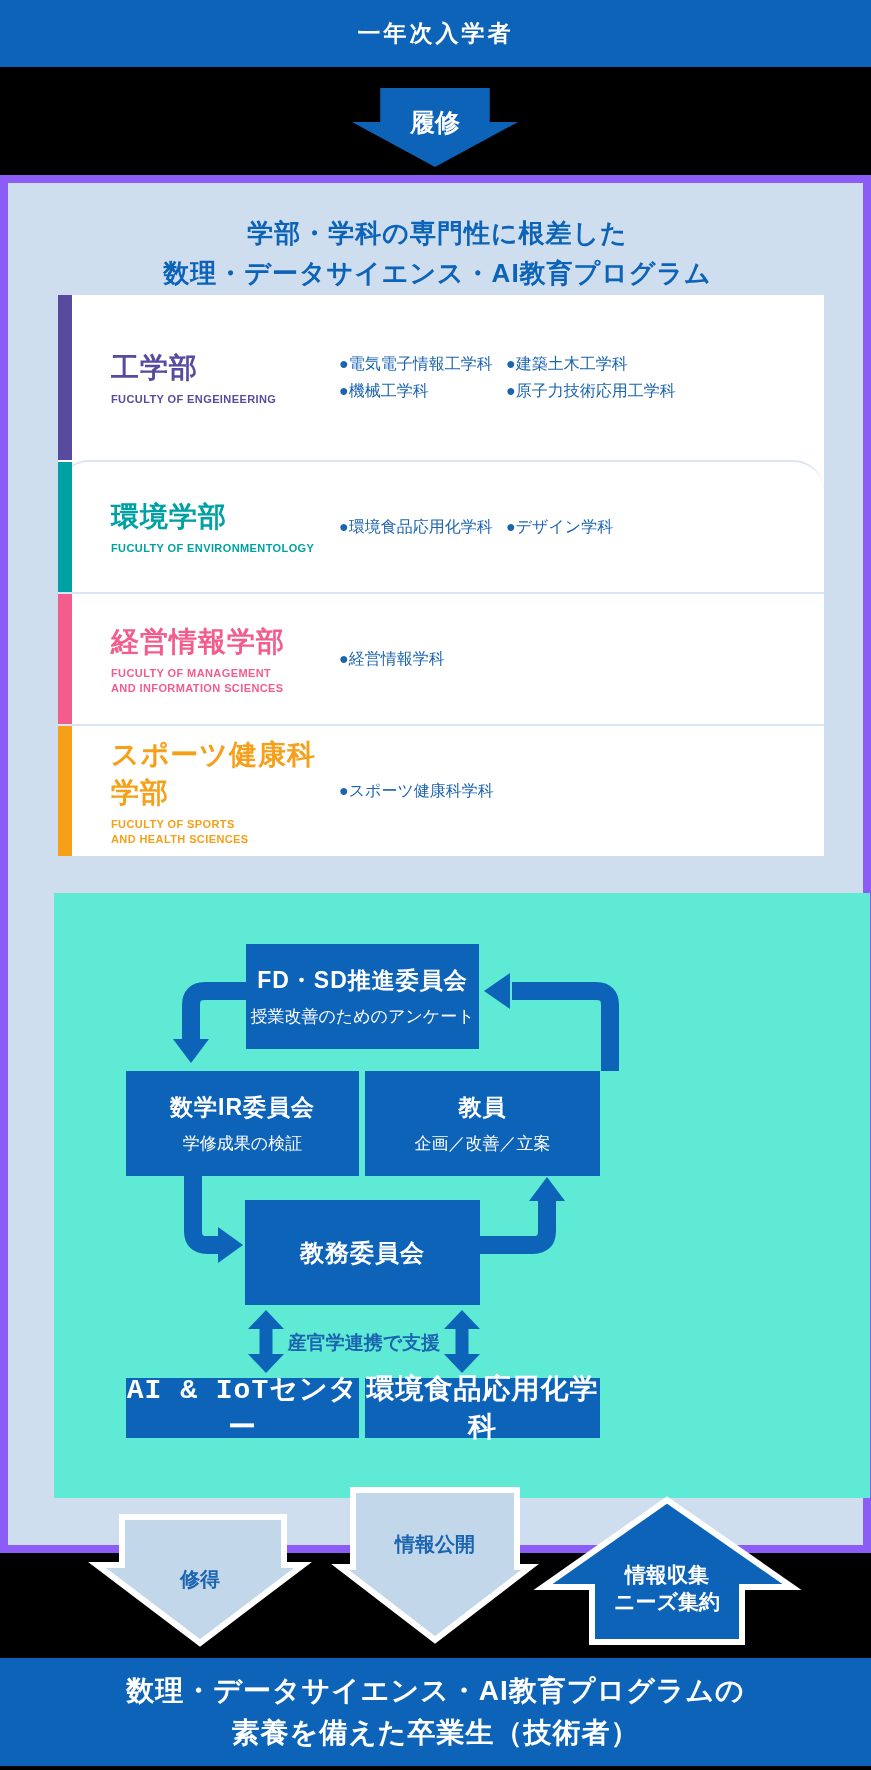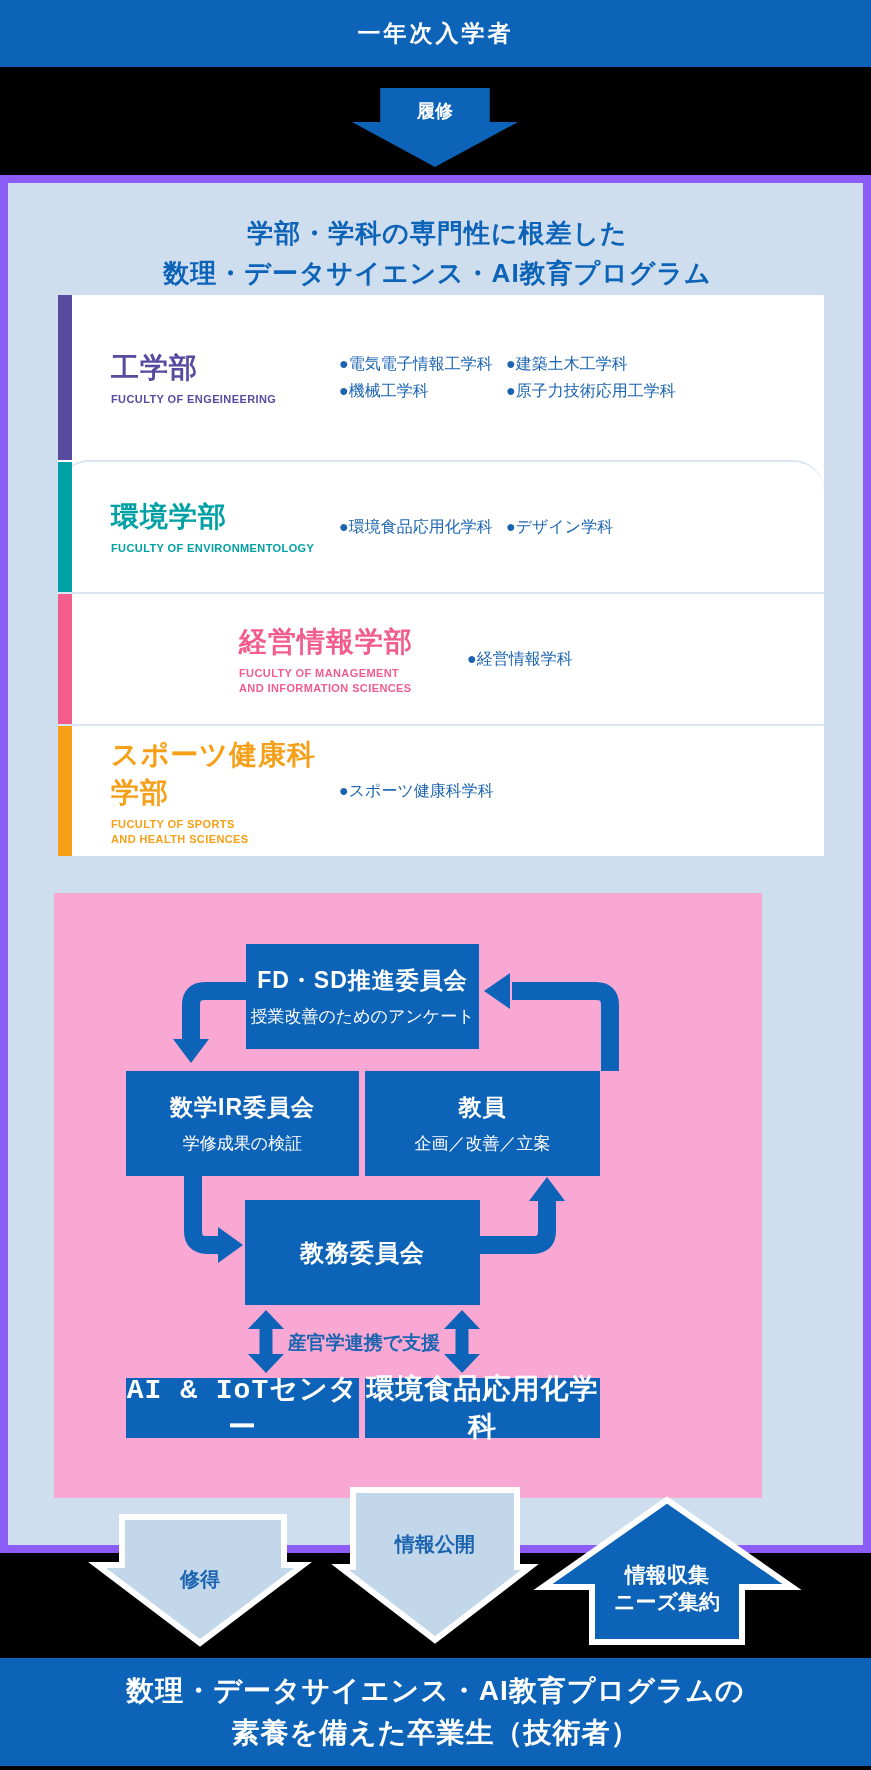--- a/index.html
+++ b/index.html
@@ -7,46 +7,46 @@
   #page{position:relative;width:871px;height:1770px;background:#000;overflow:hidden;margin:0 auto;}
 
   
   .top-bar{position:absolute;left:0;top:0;width:871px;height:67px;background:#0c63b7;
     display:flex;align-items:center;justify-content:center;color:#fff;font-size:23px;
     font-weight:bold;letter-spacing:3px;}
 
   
   .enroll-arrow{position:absolute;left:352px;top:88px;width:166px;height:79px;background:#0c63b7;
     clip-path:polygon(17% 0,83% 0,83% 43%,100% 43%,50% 100%,0 43%,17% 43%);}
-  .enroll-arrow .lbl{display:block;margin-top:11px;text-align:center;color:#fff;font-size:18px;font-weight:bold;}
+  .enroll-arrow .lbl{display:block;margin-top:18px;text-align:center;color:#fff;font-size:25px;font-weight:bold;}
 
   
   .program-panel{position:absolute;left:0;top:175px;width:871px;height:1378px;box-sizing:border-box;
     background:#cedeee;border:8px solid #8b5cf6;}
   .panel-title{position:absolute;left:0;top:30px;width:859px;text-align:center;color:#0c63b7;
     font-size:26px;font-weight:bold;line-height:40px;letter-spacing:1px;}
 
   
   .faculties-card{position:absolute;left:50px;top:112px;width:766px;height:561px;background:#fff;
     display:flex;flex-direction:column;}
   .faculty-row{position:relative;display:flex;align-items:center;box-sizing:border-box;width:100%;}
   .faculty-row:nth-child(1){height:165px;}
   .faculty-row:nth-child(n+2){border-top:2px solid #dae6f2;}
   .faculty-row:nth-child(2){height:132px;border-radius:31px;}
-  .faculty-row:nth-child(3){height:132px;justify-content:flex-end;}
+  .faculty-row:nth-child(3){height:132px;}
   .faculty-row:nth-child(4){height:132px;}
   .fac-bar{position:absolute;left:0;top:0;bottom:0;width:14px;}
   .fac-heading{margin-left:53px;width:228px;flex:0 0 auto;}
   .fac-name{font-size:28px;font-weight:bold;margin-bottom:5px;letter-spacing:1px;}
   .fac-sub{font-size:11px;font-weight:bold;line-height:15px;letter-spacing:0.4px;}
   .dept-grid{display:grid;grid-template-columns:167px 190px;row-gap:6px;}
   .dept-item{font-size:16px;color:#1b64b0;white-space:nowrap;}
 
   
-  .flow-card{position:absolute;left:46px;top:710px;width:708px;height:605px;background:#f9a8d4;}
+  .flow-card{position:absolute;left:46px;top:710px;width:816px;height:605px;background:#5eead4;}
   .flow-svg{position:absolute;left:0;top:0;}
   .fbox{position:absolute;background:#0c63b7;color:#fff;display:flex;flex-direction:column;
     align-items:center;justify-content:center;text-align:center;}
   .fbox .t{font-size:23px;font-weight:bold;letter-spacing:1px;}
   .fbox .s{font-size:17px;margin-top:9px;}
   .fbox-single .t{font-size:24px;}
   .fbox-center .t{font-size:28px;font-family:Liberation Mono, monospace;}
   .support-label{position:absolute;left:226px;top:437px;width:168px;text-align:center;
     color:#1b64b0;font-size:19px;font-weight:bold;}
 

